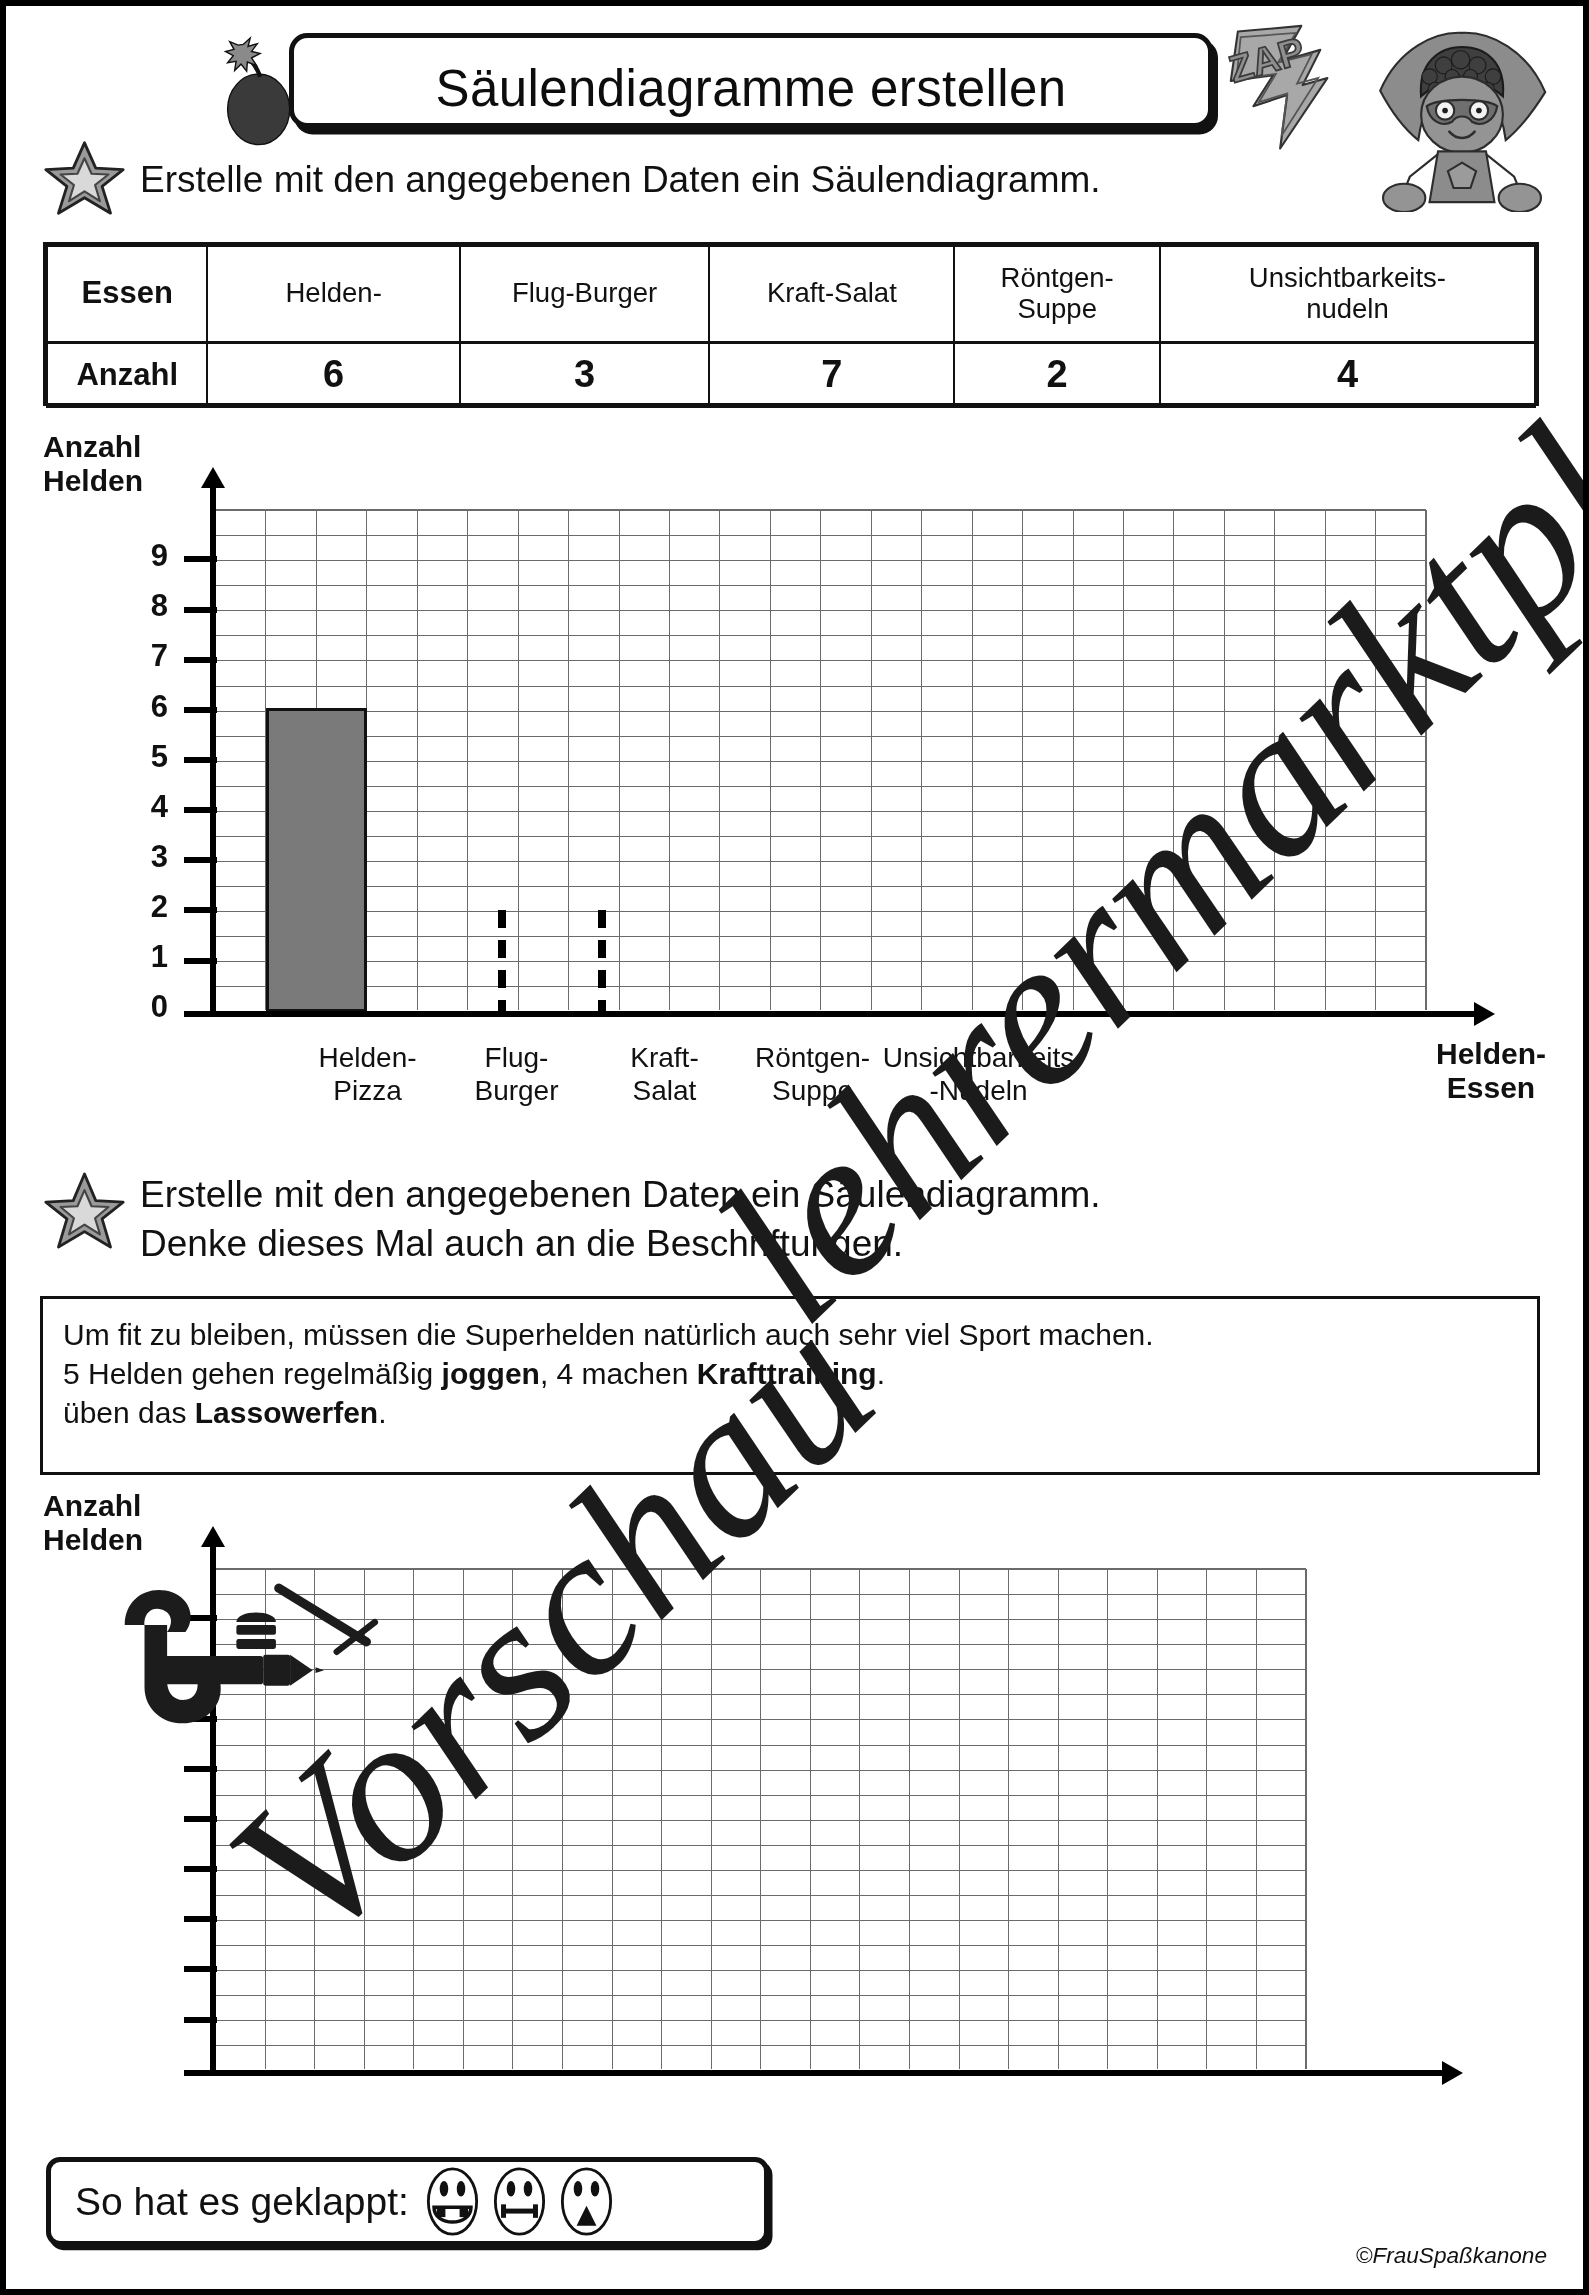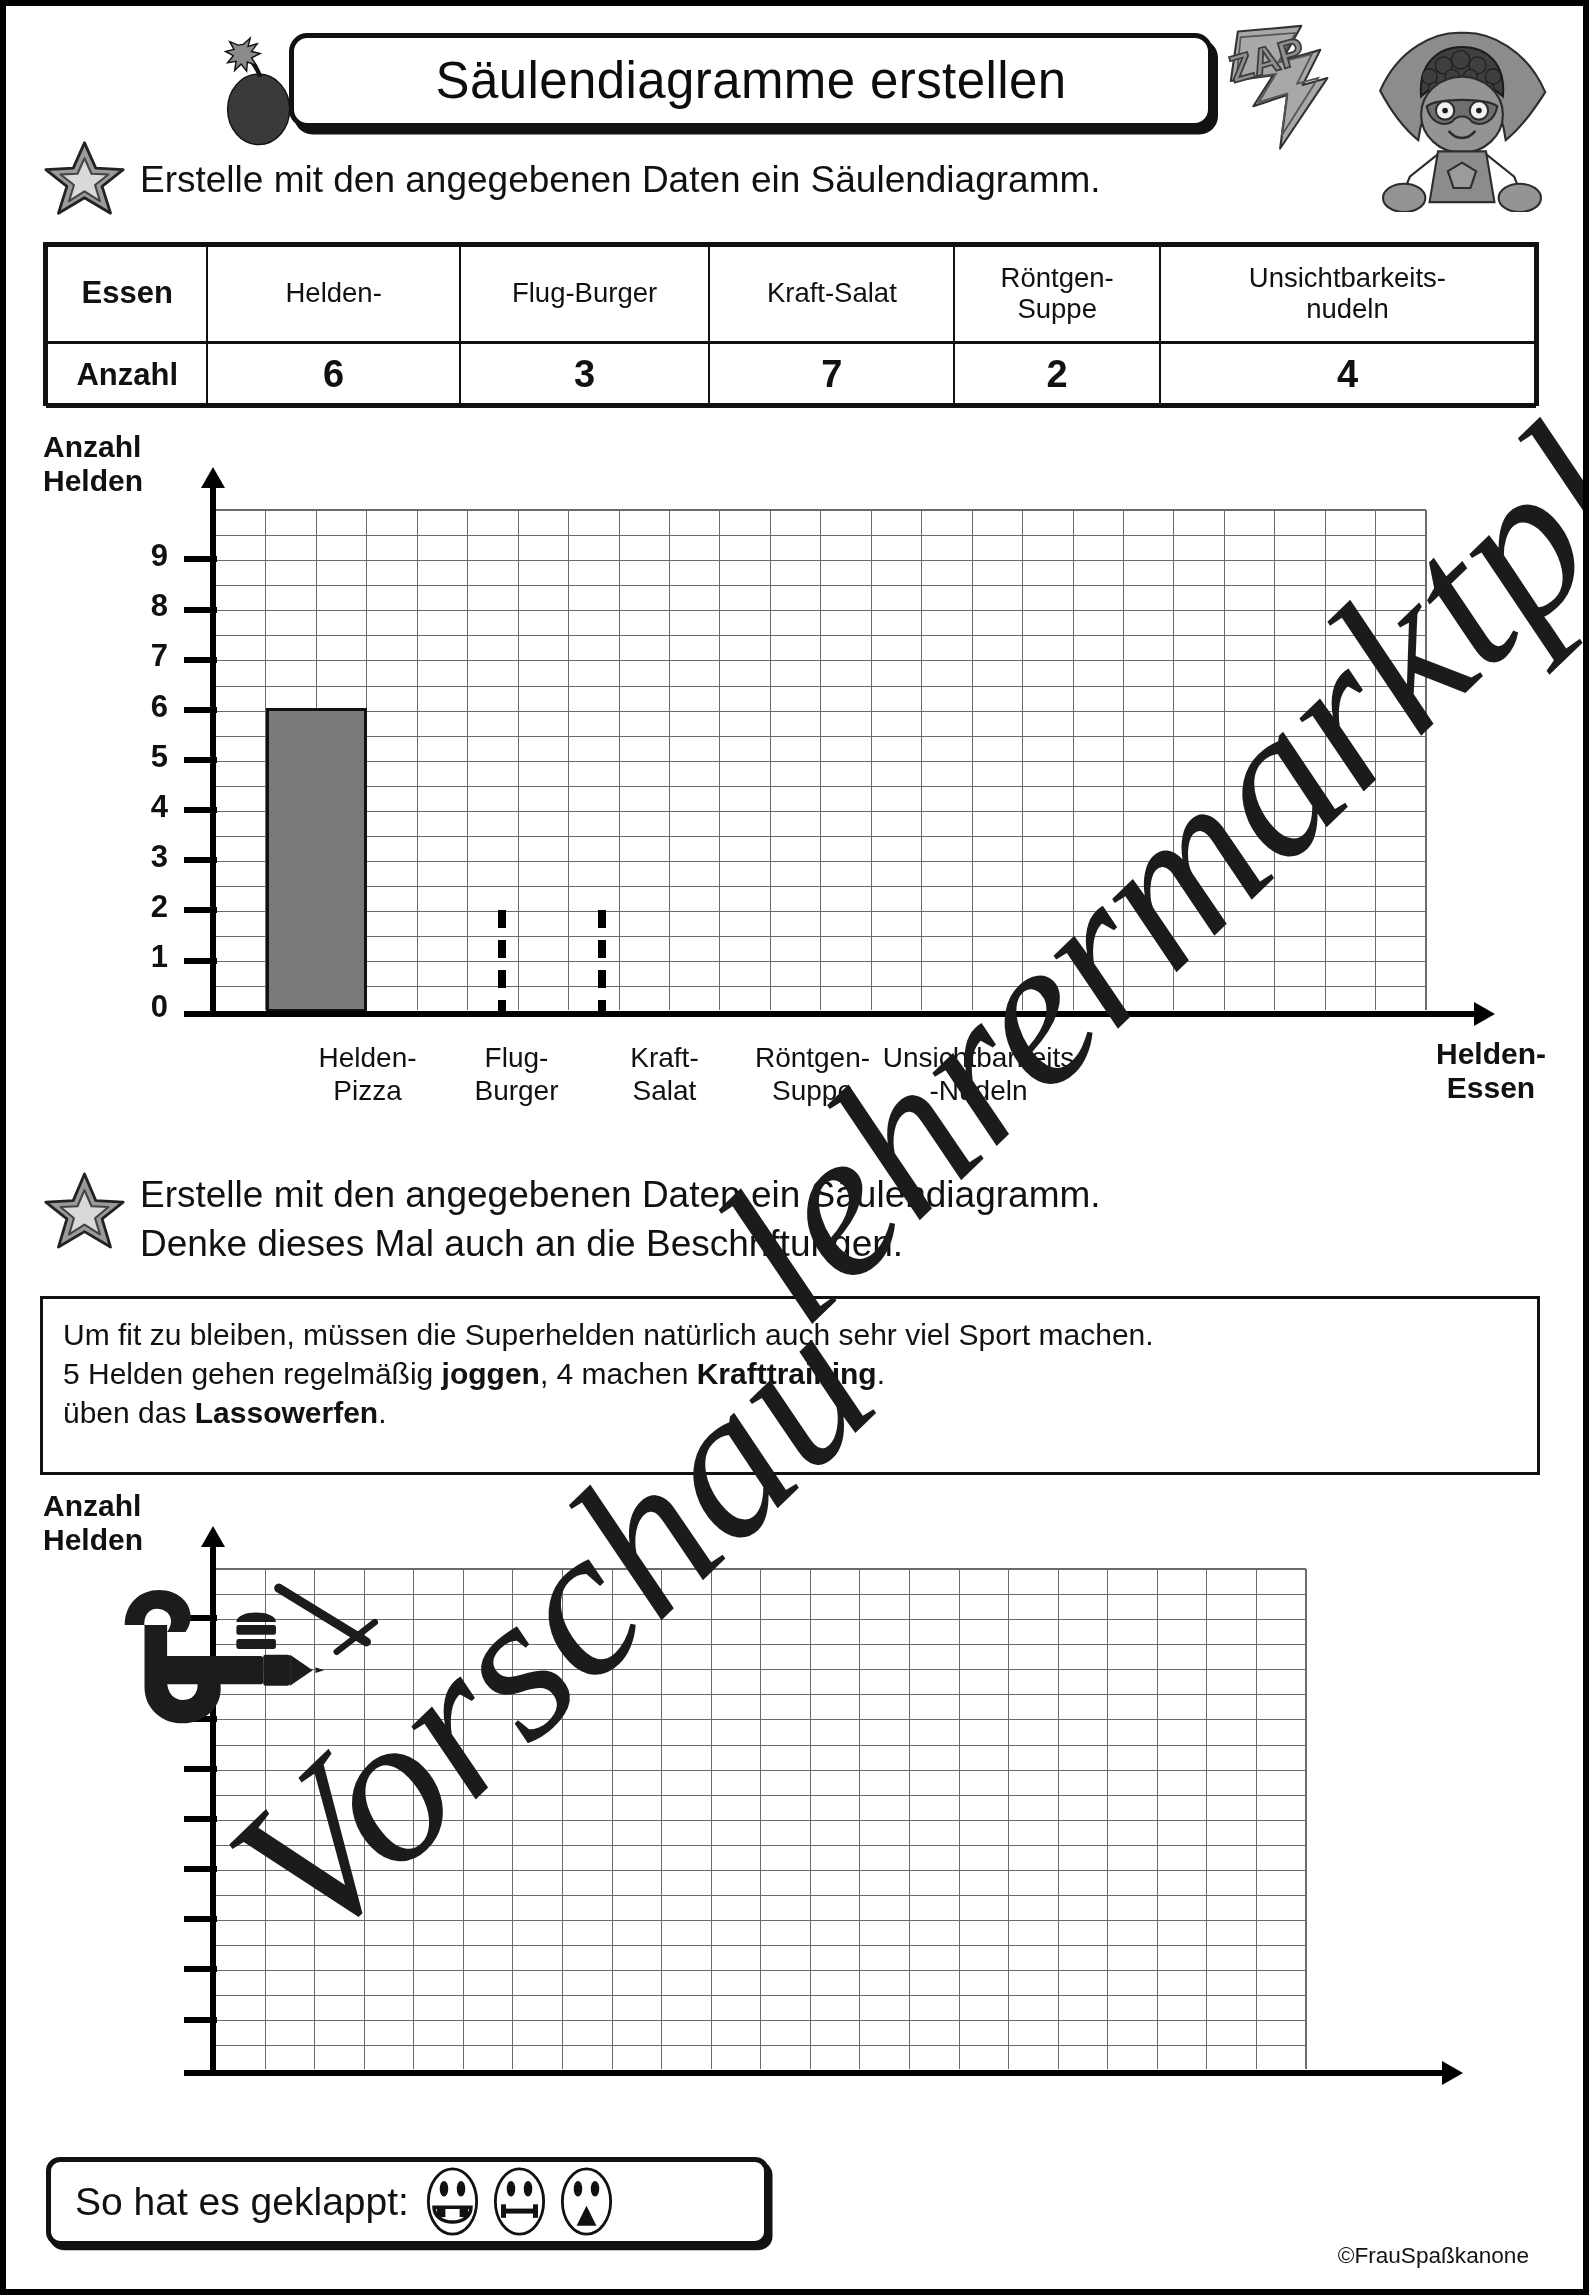--- a/index.html
+++ b/index.html
@@ -22,21 +22,21 @@
 
   .title-box {
     position: absolute; left: 283px; top: 27px;
     width: 924px; height: 95px;
     border: 5px solid #111;
     border-radius: 18.4px;
     background: #fff;
     box-shadow: 5px 6.4px 0 0 #111;
   }
   .title-text {
-    position: absolute; left: 0; top: 0; width: 100%; height: 100%;
+    position: absolute; left: 0; top: 8px; width: 100%; height: 100%;
     display: flex; align-items: center; justify-content: center;
     font-size: 51px; font-weight: 400; color: #0d0d0d;
     letter-spacing: 0.4px; white-space: nowrap;
   }
 
   .bomb { position: absolute; left: 206px; top: 12.7px; width: 106px; height: 127px; }
 
   .zap { position: absolute; left: 1191px; top: 10px; width: 155px; height: 141px; }
 
   .hero { position: absolute; left: 1350px; top: 17px; width: 212px; height: 189px; }
@@ -170,22 +170,22 @@
     border: 5px solid #111;
     border-radius: 14px;
     background: #fff;
     box-shadow: 3.5px 4.2px 0 0 #111;
     display: flex; align-items: center; padding-left: 24px; gap: 8.5px;
   }
   .footer-label { font-size: 39px; color: #111; white-space: nowrap; }
   .smileys { display: flex; align-items: center; gap: 10px; margin-left: 7px; }
 
   .copyright {
-    position: absolute; right: 54px; bottom: 20px;
-    font-size: 22.6px; color: #111;
+    position: absolute; right: 36px; bottom: 20px;
+    font-size: 22.6px; color: #111; font-style: italic;
   }
 
   
   .watermark {
     position: absolute; left: 0; top: 0; width: 1589px; height: 2295px;
     pointer-events: none; z-index: 40;
   }
   .wm-text {
     position: absolute;
     font-family: "Liberation Serif", serif;

